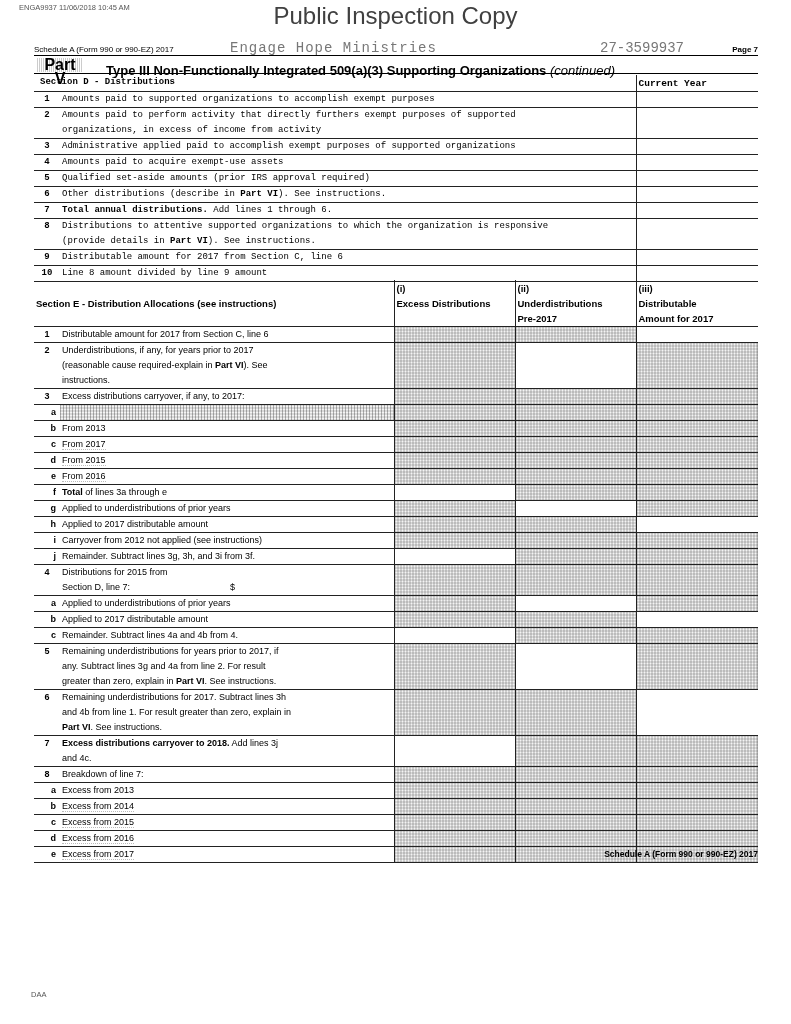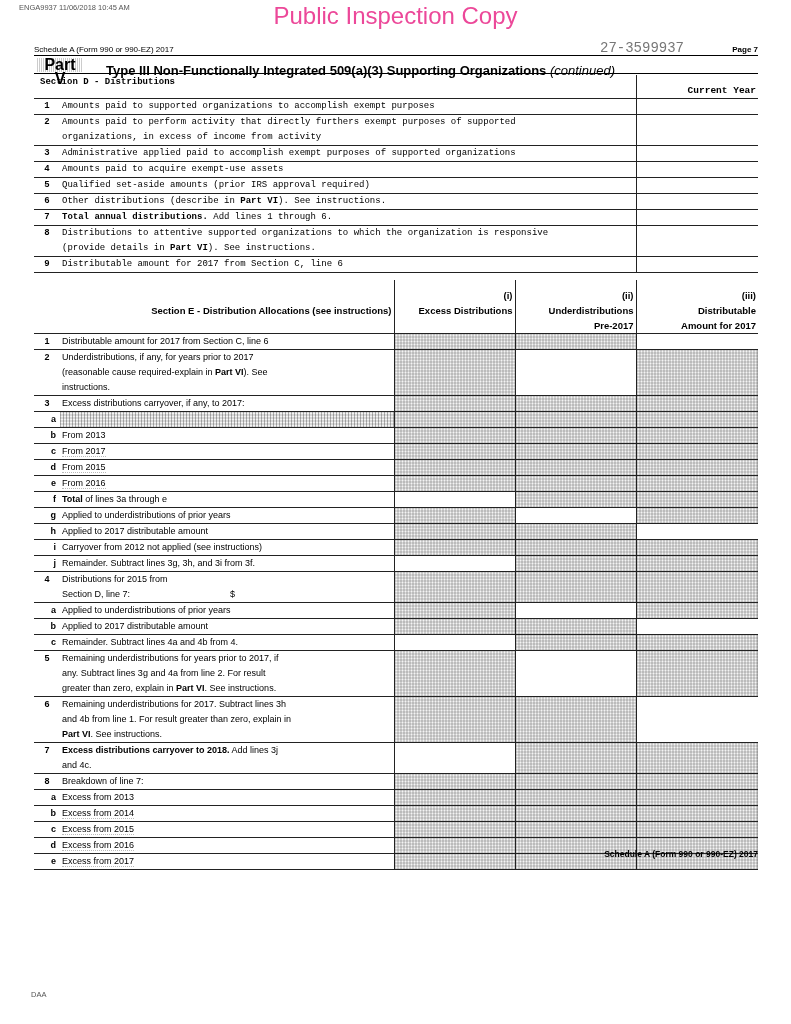--- a/index.html
+++ b/index.html
@@ -1,20 +1,20 @@
 <!DOCTYPE html>
 <html><head>
 <meta charset="utf-8">
 <style>
   html, body { margin:0; padding:0; background:#fff; }
   body { width:791px; height:1024px; position:relative; overflow:hidden;
          font-family:"Liberation Sans", sans-serif; color:#000; }
   .stamp { position:absolute; left:7px; top:3px; font-size:7.5px; color:#555;padding-left:12px; }
   .pic { position:absolute; left:0; width:791px; top:2px; text-align:center;
-         font-size:24px; color:#ec4899; }
+         font-size:24px; color:#404040; }
   .hdr { position:absolute; left:34px; top:41px; width:724px; height:14px;
          border-bottom:1.5px solid #000; }
   .hdr .sched { position:absolute; left:0; bottom:1px; font-size:8px; }
   .hdr .org { position:absolute; left:196px; bottom:-1px; font-family:"Liberation Mono", monospace;
               font-size:14px; color:#777; letter-spacing:1px; }
   .hdr .ein { position:absolute; left:566px; bottom:-1px; font-family:"Liberation Mono", monospace;
               font-size:14px; color:#777; }
   .hdr .pg { position:absolute; right:0; bottom:1px; font-size:8px; font-weight:bold; }
   .part { position:absolute; left:34px; top:57px; width:724px; height:16px;
           border-bottom:1.5px solid #000; }
@@ -26,33 +26,34 @@
 
   table { position:absolute; left:34px; border-collapse:collapse; font-size:9px; table-layout:fixed; }
   td { padding:0 2px; border-bottom:1.5px solid #222; vertical-align:top; line-height:15px; }
   td.num { width:26px; text-align:center; font-weight:bold; padding:0; }
   td.val { border-left:1.5px solid #222; }
   .sh { background:
         repeating-linear-gradient(90deg, rgba(0,0,0,.28) 0 1px, transparent 1px 3px),
         repeating-linear-gradient(0deg, rgba(0,0,0,.22) 0 1px, transparent 1px 3px), #f4f4f4; }
   .secd { top:75px; width:724px;font-family:Liberation Mono, monospace; }
   .sece { top:280px; width:724px; }
-  .colhead { text-align:right; font-weight:bold; font-size:9.5px; line-height:15px; padding-top:8px; }
+  .colhead { text-align:left; font-weight:bold; font-size:9.5px; line-height:15px; padding-top:1px; }
   .lead { border-bottom:1px dotted #bbb; }
   .footer { position:absolute; right:33px; top:849px; font-size:8.5px; font-weight:bold; }
   .daa { position:absolute; left:31px; top:980px; font-size:7.5px; color:#555;margin-top:10px; }
 </style>
 </head>
 <body>
 
 <div class="stamp">ENGA9937 11/06/2018 10:45 AM</div>
 <div class="pic">Public Inspection Copy</div>
 
 <div class="hdr">
   <span class="sched">Schedule A (Form 990 or 990-EZ) 2017</span>
+  <span class="org">Engage Hope Ministries</span>
   <span class="ein">27-3599937</span>
   <span class="pg">Page 7</span>
 </div>
 
 <div class="part">
   <span class="lbl">Part V</span>
   <span class="ttl"><span>Type III Non-Functionally Integrated 509(a)(3) Supporting Organizations</span> <i>(continued)</i></span>
 </div>
 
 <table class="secd">
@@ -108,20 +109,25 @@
     <td class="num">8</td>
     <td>
           <div>Distributions to attentive supported organizations to which the organization is responsive</div>
           <div><span>(provide details in </span><b>Part VI</b><span>). See instructions.</span></div>
         </td>
     <td class="val"></td>
   </tr>
   <tr>
     <td class="num">9</td>
     <td>Distributable amount for 2017 from Section C, line 6</td>
+    <td class="val"></td>
+  </tr>
+  <tr>
+    <td class="num">10</td>
+    <td>Line 8 amount divided by line 9 amount</td>
     <td class="val"></td>
   </tr>
 </tbody>
   </table>
 
 <table class="sece">
   <colgroup>
       <col style="width:26px">
       <col style="width:334px">
       <col style="width:121px">

